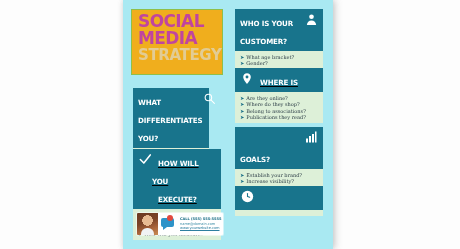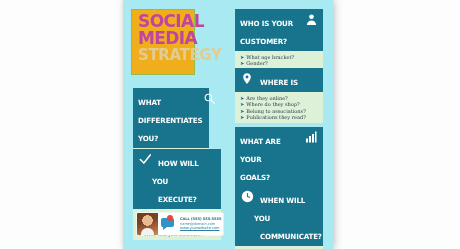--- a/index.html
+++ b/index.html
@@ -35,21 +35,21 @@
     top: 0;
   }
   #col-left  { left: 4px;   width: 98px; }
   #col-right { left: 106px; width: 100px; }
 
   
   #title-block {
     position: absolute;
     left: 8px;
     top: 9px;
-    width: 64px;
+    width: 92px;
     height: 66px;
     background: #f0ae1d;
     border: 1px solid #8fbf4a;
     box-sizing: border-box;
     padding: 3px 0 0 6px;
   }
   .title-line {
     color: #c0459f;
     font-weight: bold;
     font-size: 17.5px;
@@ -76,21 +76,21 @@
   .panel { position: absolute; }
   .panel-head {
     background: #18748c;
     box-sizing: border-box;
     display: flex;
     align-items: flex-start;
     padding: 3px 5px;
     min-height: 23px;
   }
   .panel-head.icon-right { justify-content: space-between; }
-  .panel-head.icon-left  { justify-content: flex-start; }
+  .panel-head.icon-left  { justify-content: flex-start; text-decoration: underline; }
   .panel-title {
     color: #ffffff;
     font-weight: bold;
     font-size: 7.1px;
     line-height: 8.4px;
     letter-spacing: -0.15px;
     font-family: "DejaVu Sans", sans-serif;
     text-transform: uppercase;
     transform: scaleX(0.93);
     transform-origin: left center;
@@ -361,21 +361,21 @@
           <div class="bullet-row">
               <span class="bullet-mark">➤</span>
               <span>Publications they read?</span>
             </div>
         </div>
       </div>
 
       <div class="panel" style="left:6px; top:127px; width:88px;">
         <div class="panel-head icon-right">
           <div>
-            <span class="panel-title">WHAT ARE YOUR</span><br>
+            <br>
             <span class="panel-title">GOALS?</span>
           </div>
           <span class="panel-icon">
             <svg width="12" height="12" viewBox="0 0 24 24" fill="#ffffff">
               <rect x="2" y="15" width="4" height="8"></rect>
               <rect x="8" y="10" width="4" height="13"></rect>
               <rect x="14" y="6" width="4" height="17"></rect>
               <rect x="20" y="1" width="3" height="22"></rect>
             </svg>
           </span>
@@ -405,22 +405,21 @@
           <span class="panel-icon">
             <svg width="13" height="13" viewBox="0 0 24 24" fill="#ffffff">
               <circle cx="12" cy="12" r="10.5"></circle>
               <g stroke="#18748c" stroke-width="2" stroke-linecap="round">
                 <line x1="12" y1="12" x2="12" y2="6.5"></line>
                 <line x1="12" y1="12" x2="16" y2="13.5"></line>
               </g>
             </svg>
           </span>
           <div>
-            <span class="panel-title">WHEN WILL YOU</span><br>
-            <span class="panel-title">COMMUNICATE?</span>
+            <br>
           </div>
         </div>
         <div class="panel-body">
           
           
           
           
         </div>
       </div>
 

